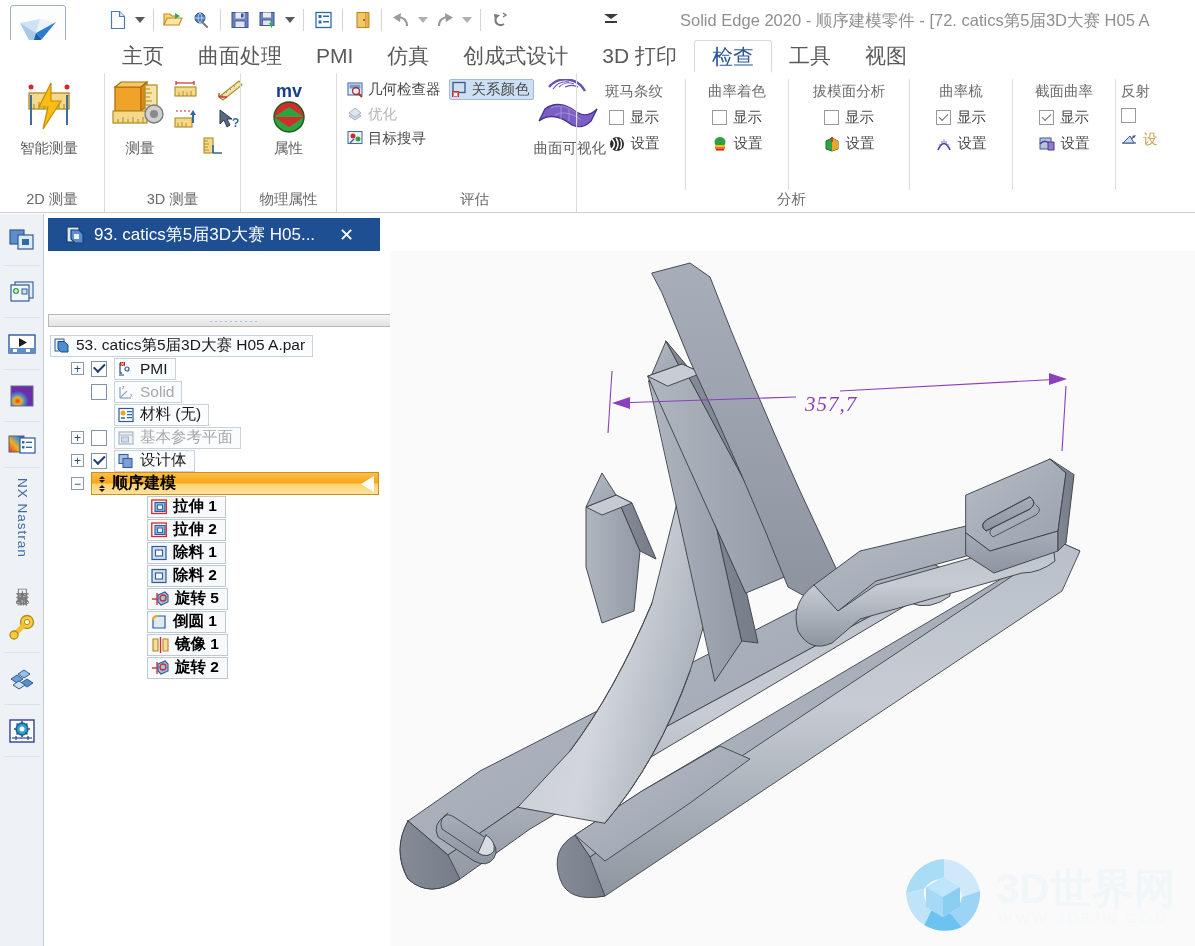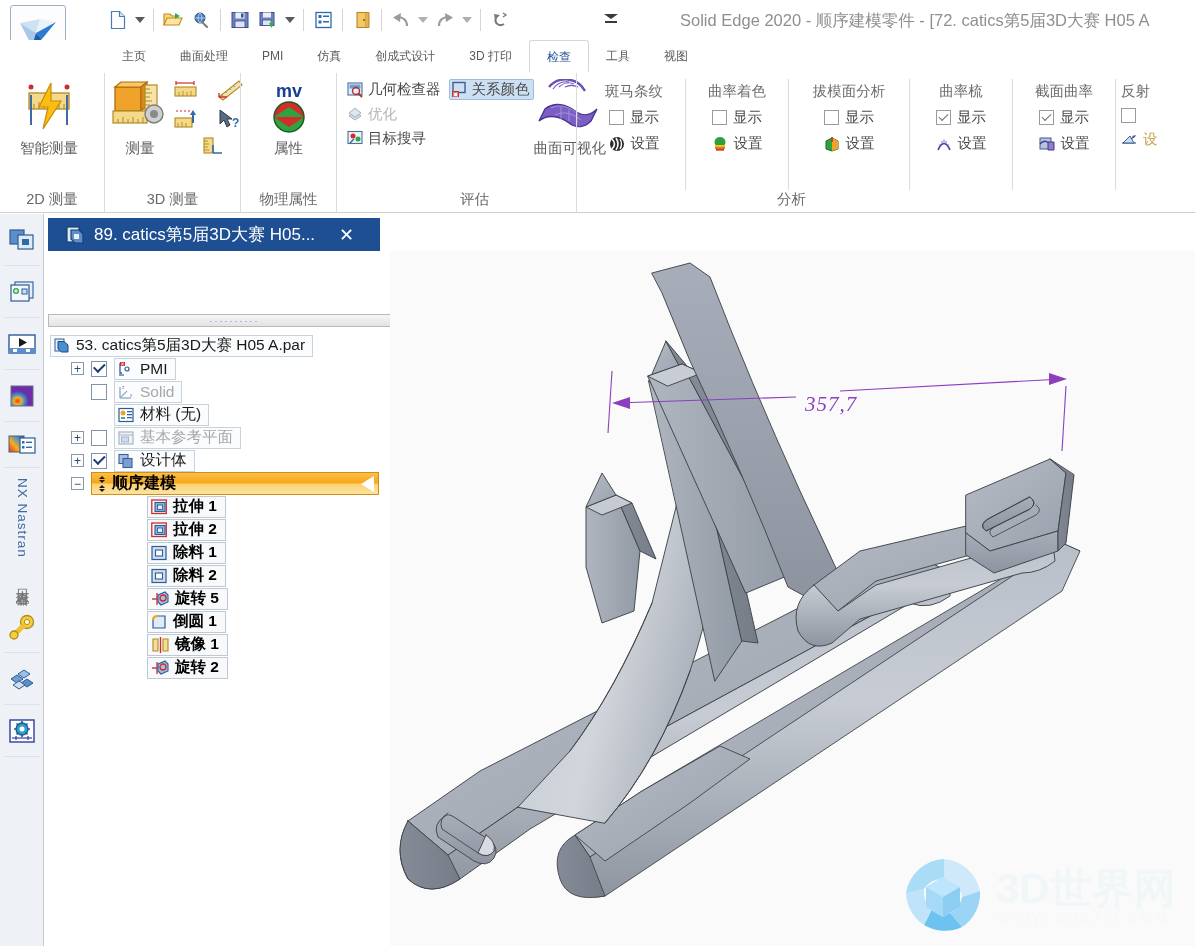--- a/index.html
+++ b/index.html
@@ -38,21 +38,21 @@
     letter-spacing: 0px;
   }
 
   
   .tabstrip {
     position: absolute; left: 0; top: 40px; width: 1195px; height: 33px;
     background: #ffffff;
   }
   .tabs { position: absolute; left: 105px; top: 40px; display: flex; align-items: flex-end; height: 33px; }
   .tab {
-    padding: 4px 17px 6px 17px; font-size: 12px; color: #5a5a5a;
+    padding: 4px 17px 6px 17px; font-size: 21px; color: #5a5a5a;
     white-space: nowrap; height: 33px; line-height: 24px; cursor: default;
     position: relative;
   }
   .tab.active {
     color: #2b5797; background: #ffffff;
     border: 1px solid #d7d7d7; border-bottom: 2px solid #ffffff;
     border-radius: 3px 3px 0 0; z-index: 5;
   }
 
   
@@ -734,21 +734,21 @@
     </div>
   </div>
 
   <div class="doctab-bar">
     <div class="doctab">
       <svg width="20" height="20" viewBox="0 0 20 20">
         <rect x="1" y="2" width="12" height="15" fill="#dfeaf7" stroke="#1a3f73" stroke-width="1.2"></rect>
         <polygon points="5,5 13,5 17,9 17,18 9,18 5,14" fill="#5b8ecb" stroke="#1a3f73" stroke-width="1.2"></polygon>
         <rect x="8" y="9" width="5" height="5" fill="#e8f0fa"></rect>
       </svg>
-      <span>89. catics第5届3D大赛 H05...</span>
+      <span>93. catics第5届3D大赛 H05...</span>
       <span class="close">✕</span>
     </div>
   </div>
 
   <div class="treepane">
 
     <div class="grip">
       <span class="dots">··········</span>
     </div>
 

